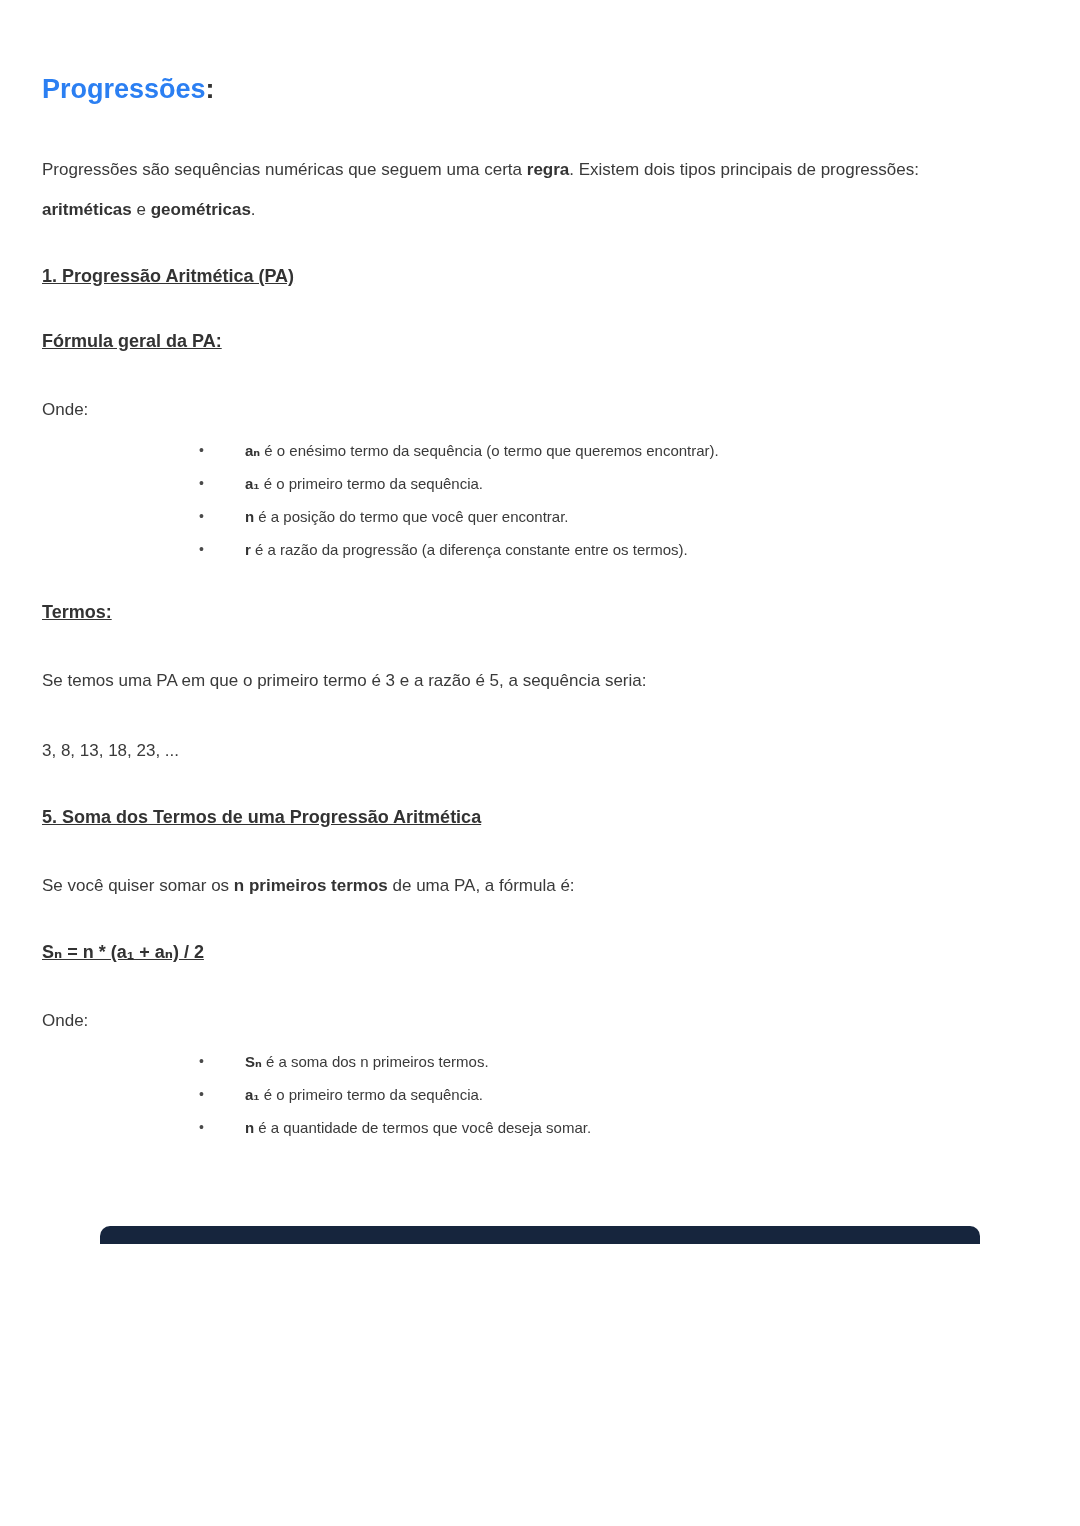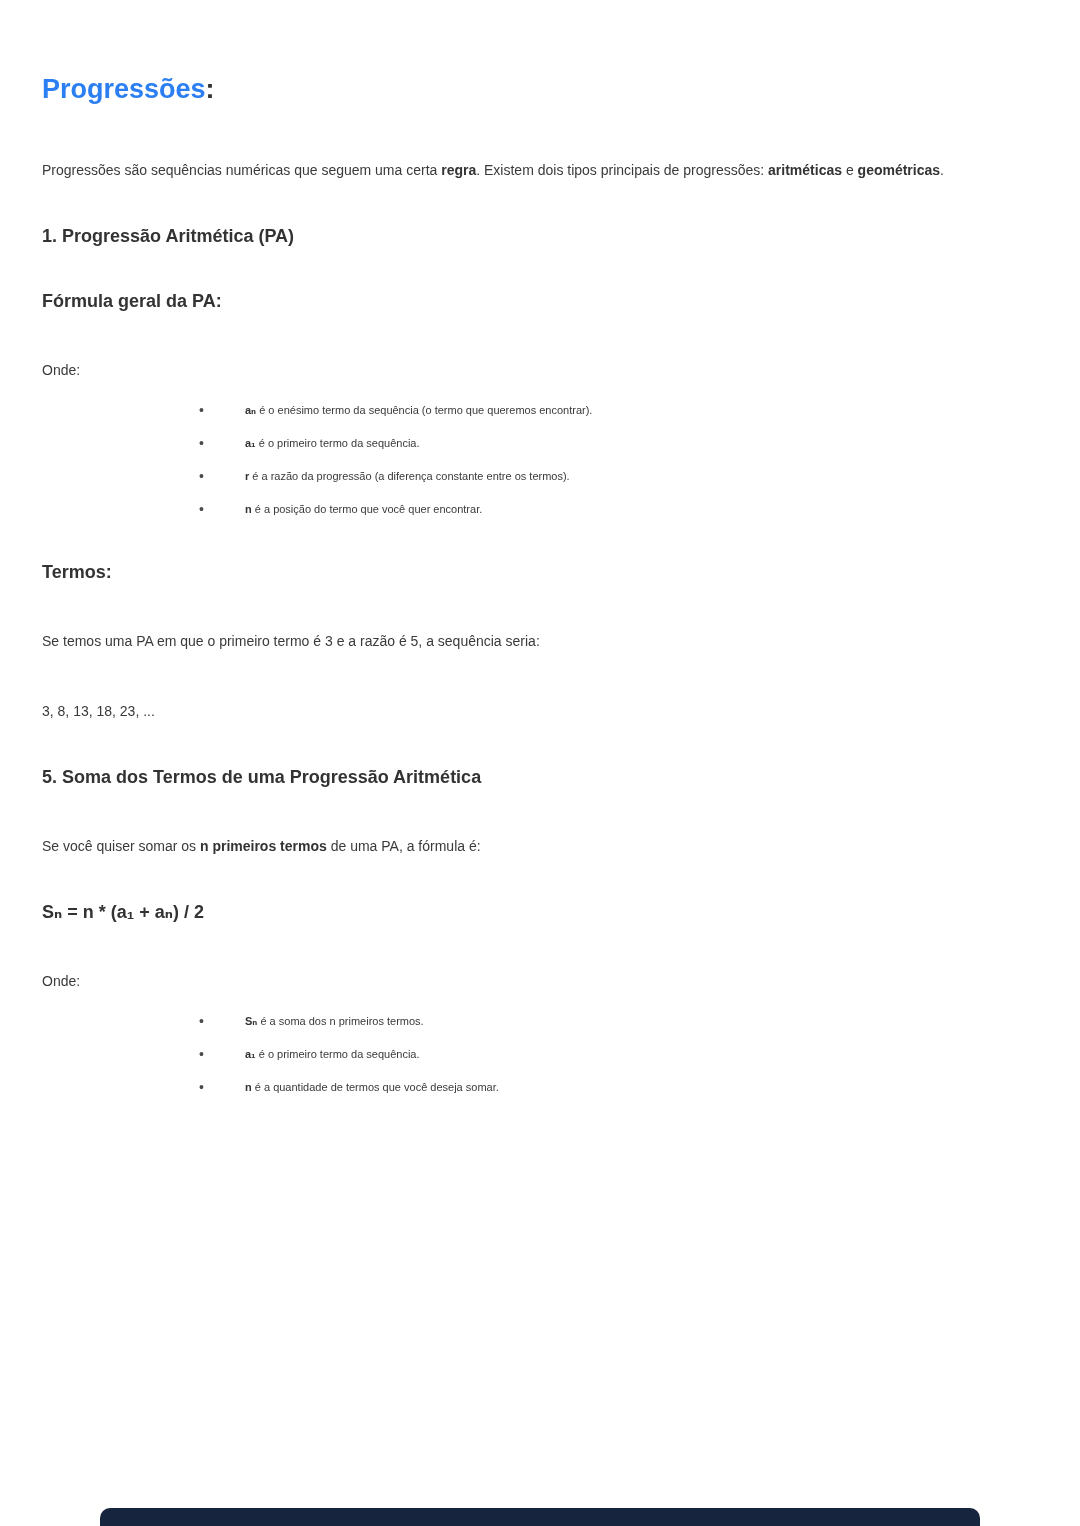--- a/index.html
+++ b/index.html
@@ -1,60 +1,61 @@
 <!DOCTYPE html>
 <html style="--accent-blue: #2b7ff2; --bar-color: #16253d;"><head>
 <meta charset="utf-8">
 <style>
   * { margin: 0; padding: 0; box-sizing: border-box; }
   html, body { background: #ffffff; }
   .page {
     position: relative;
     width: 1080px;
-    height: 1526px;
+    height: 1244px;
     margin: 0 auto;
     background: #ffffff;
     overflow: hidden;
     font-family: "Liberation Sans", "DejaVu Sans", sans-serif;
     color: #3a3a3a;
   }
   .content {
     padding: 72px 88px 0 42px;
   }
   .doc-title {
     font-size: 27px;
     font-weight: bold;
     line-height: 34px;
     color: #333333;
     margin-bottom: 44px;
   }
   .doc-title .blue { color: var(--accent-blue, #2b7ff2); }
   .para {
-    font-size: 14px;
+    font-size: 17px;
     line-height: 40px;
     margin-bottom: 30px;
     color: #3a3a3a;
   }
   .heading, .formula {
     font-size: 18px;
     font-weight: bold;
     line-height: 33px;
     margin-bottom: 32px;
     color: #333333;
+    text-decoration: underline;
   }
   .b { font-weight: bold; color: #333333; }
   ul.bullets {
     list-style: none;
     margin-top: -26px;
     margin-bottom: 30px;
   }
   ul.bullets li {
     position: relative;
     margin-left: 203px;
-    font-size: 11px;
+    font-size: 15px;
     line-height: 33px;
     color: #3a3a3a;
   }
   ul.bullets li::before {
     content: "\2022";
     position: absolute;
     left: -46px;
     top: 0;
     font-size: 14px;
     color: #4a4a4a;
@@ -76,22 +77,22 @@
 <div class="page">
   <div class="content">
       <div class="doc-title"><span class="b blue">Progressões</span><span class="b">:</span></div>
       <div class="para"><span>Progressões são sequências numéricas que seguem uma certa </span><span class="b">regra</span><span>. Existem dois tipos principais de progressões: </span><span class="b">aritméticas</span><span> e </span><span class="b">geométricas</span><span>.</span></div>
       <div class="heading"><span class="b">1. Progressão Aritmética (PA)</span></div>
       <div class="heading"><span class="b">Fórmula geral da PA:</span></div>
       <div class="para"><span>Onde:</span></div>
       <ul class="bullets">
         <li><span class="b">aₙ</span><span> é o enésimo termo da sequência (o termo que queremos encontrar).</span></li>
         <li><span class="b">a₁</span><span> é o primeiro termo da sequência.</span></li>
+        <li><span class="b">n</span><span> é a posição do termo que você quer encontrar.</span></li>
         <li><span class="b">r</span><span> é a razão da progressão (a diferença constante entre os termos).</span></li>
-        <li><span class="b">n</span><span> é a posição do termo que você quer encontrar.</span></li>
       </ul>
       <div class="heading"><span class="b">Termos:</span></div>
       <div class="para"><span>Se temos uma PA em que o primeiro termo é 3 e a razão é 5, a sequência seria:</span></div>
       <div class="para"><span>3, 8, 13, 18, 23, ...</span></div>
       <div class="heading"><span class="b">5. Soma dos Termos de uma Progressão Aritmética</span></div>
       <div class="para"><span>Se você quiser somar os </span><span class="b">n primeiros termos</span><span> de uma PA, a fórmula é:</span></div>
       <div class="formula"><span class="b">Sₙ = n * (a₁ + aₙ) / 2</span></div>
       <div class="para"><span>Onde:</span></div>
       <ul class="bullets">
         <li><span class="b">Sₙ</span><span> é a soma dos n primeiros termos.</span></li>

